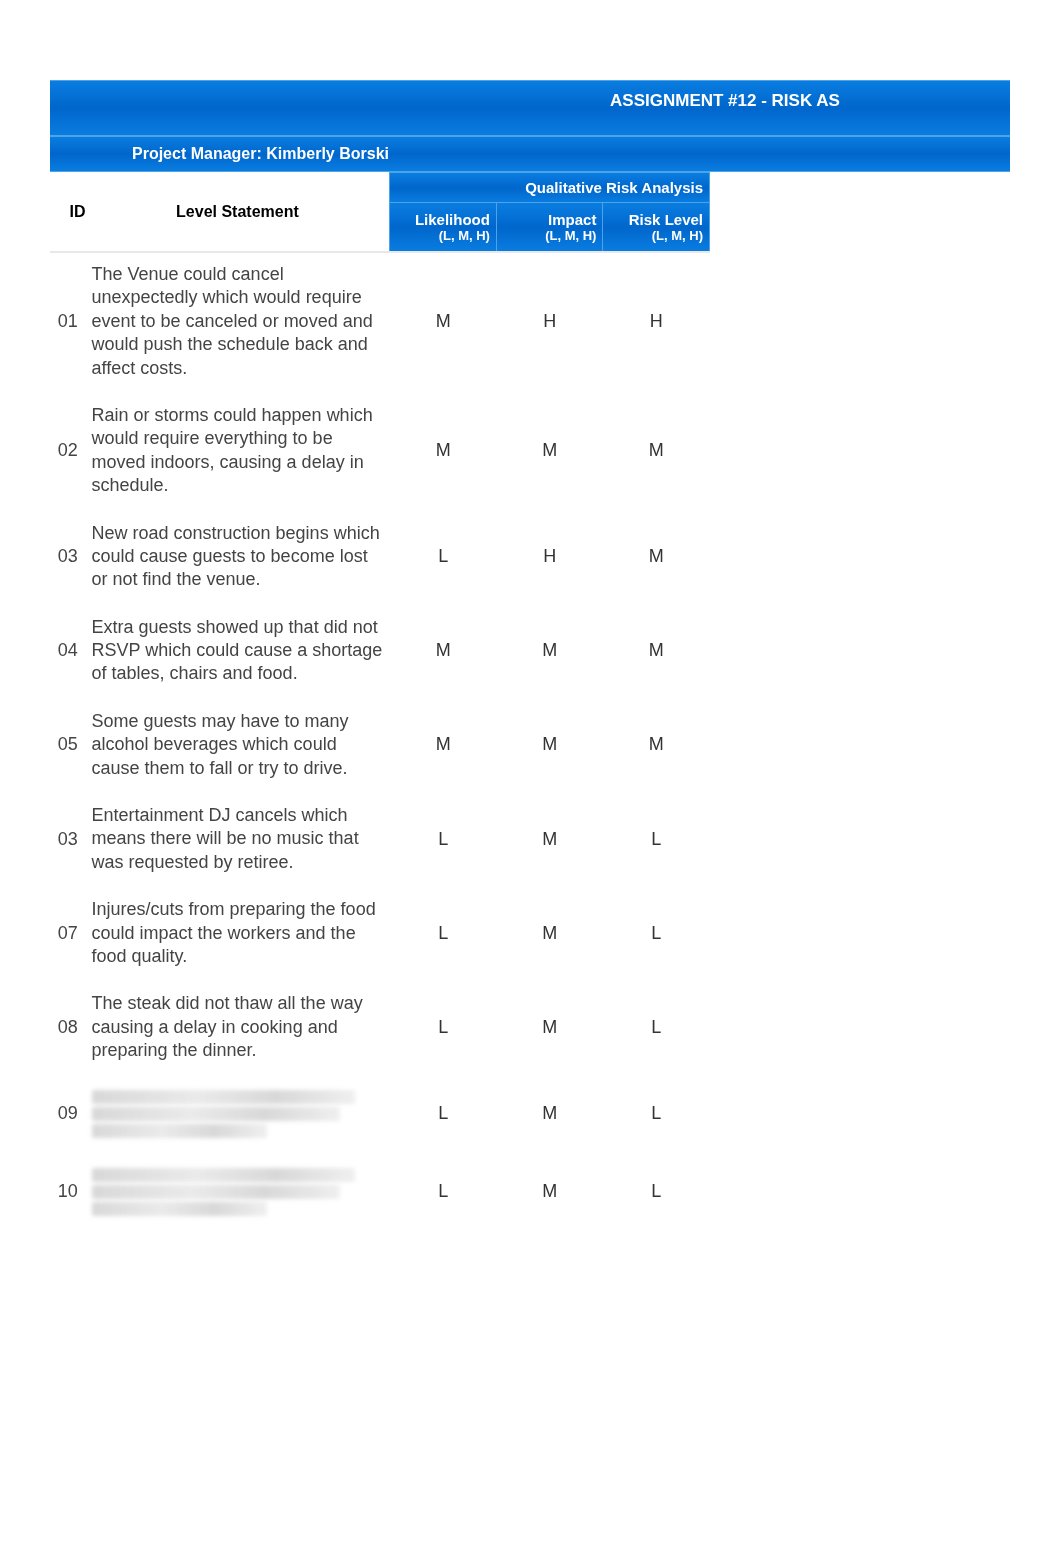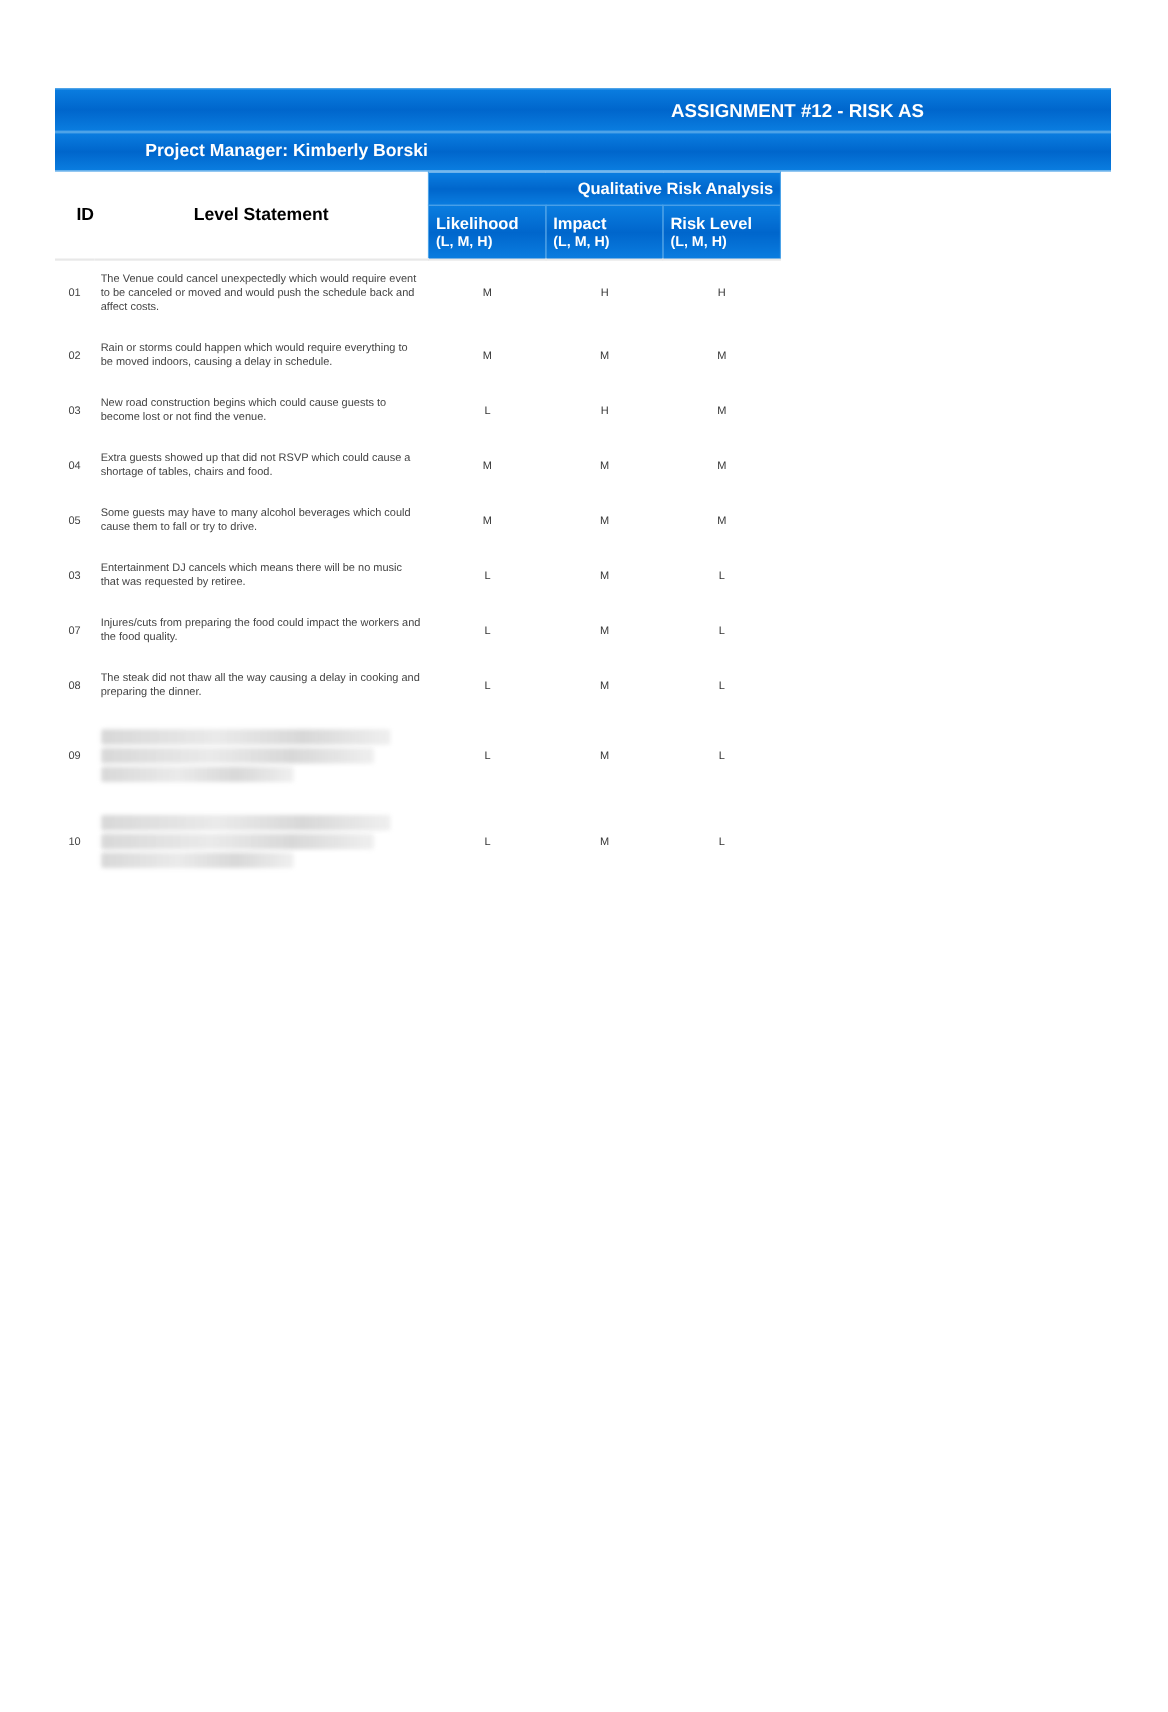--- a/index.html
+++ b/index.html
@@ -18,21 +18,21 @@
       color: #ffffff;
       font-weight: bold;
       padding: 8px 10px;
       border-top: 1px solid #4da3e8;
       border-bottom: 1px solid #4da3e8;
     }
     .title-band {
       text-align: center;
       font-size: 17px;
       padding-top: 10px;
-      padding-bottom: 8px;
+      padding-bottom: 24px;
       padding-left: 400px;
     }
     .subtitle-band {
       text-align: center;
       font-size: 16px;
       padding-left: 440px;
       padding-top: 8px;
       padding-bottom: 8px;
     }
     .pm-band {
@@ -62,35 +62,35 @@
     .col-id {
       width: 35px;
       text-align: right;
     }
     .col-risk {
       width: 300px;
       text-align: center;
     }
     .col-q {
       width: 105px;
-      text-align: left;
+      text-align: right;
     }
     .section-header {
       background: linear-gradient(to bottom, #0a7de0 0%, #0066cc 50%, #0a7de0 100%);
       color: #fff;
       font-weight: bold;
       text-align: right;
       font-size: 15px;
       padding: 6px;
       border: 1px solid #4da3e8;
     }
     td {
       padding: 10px 6px;
       vertical-align: middle;
-      font-size: 10px;
+      font-size: 18px;
       color: #333;
     }
     .data-id {
       text-align: center;
       color: #444;
       margin-top: 44px;
     }
     .data-risk {
       text-align: left;
       line-height: 1.3;

